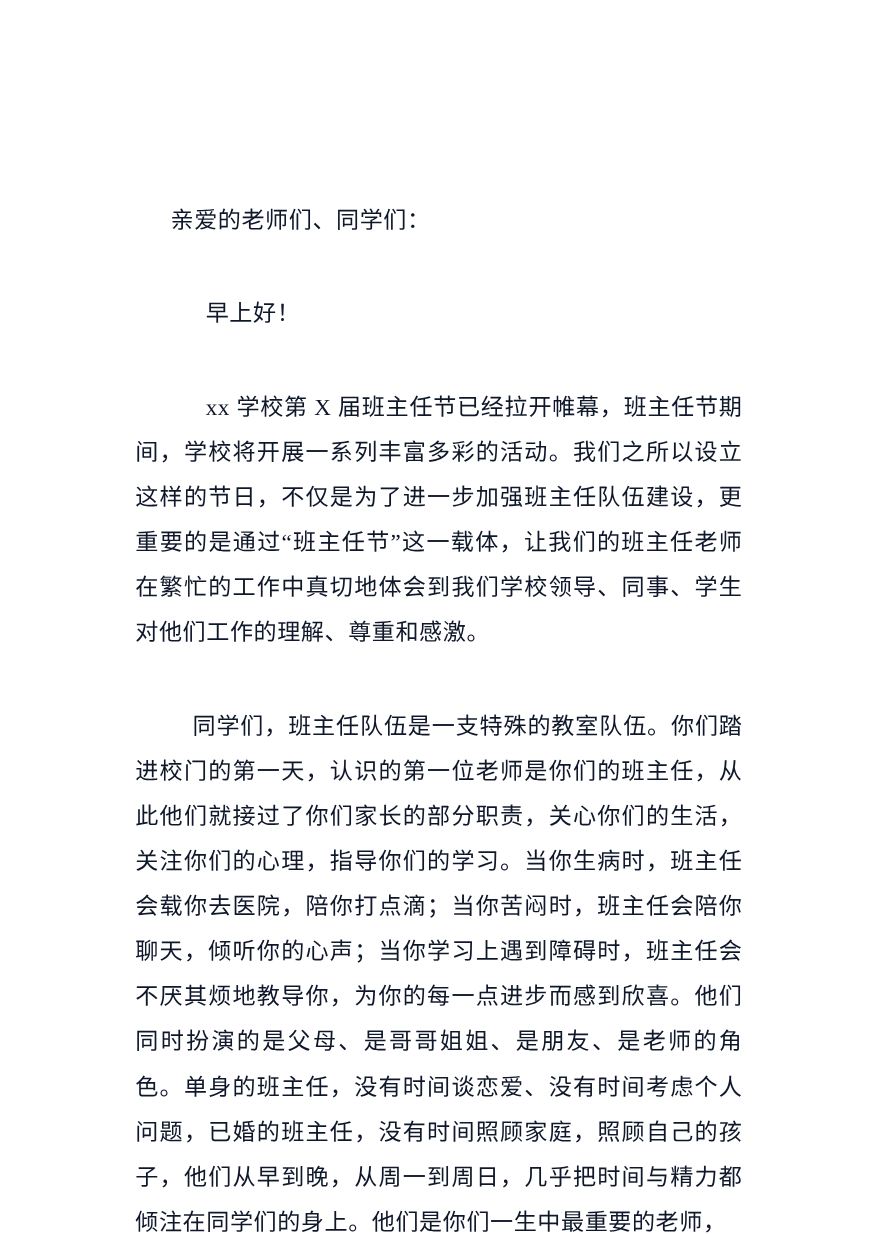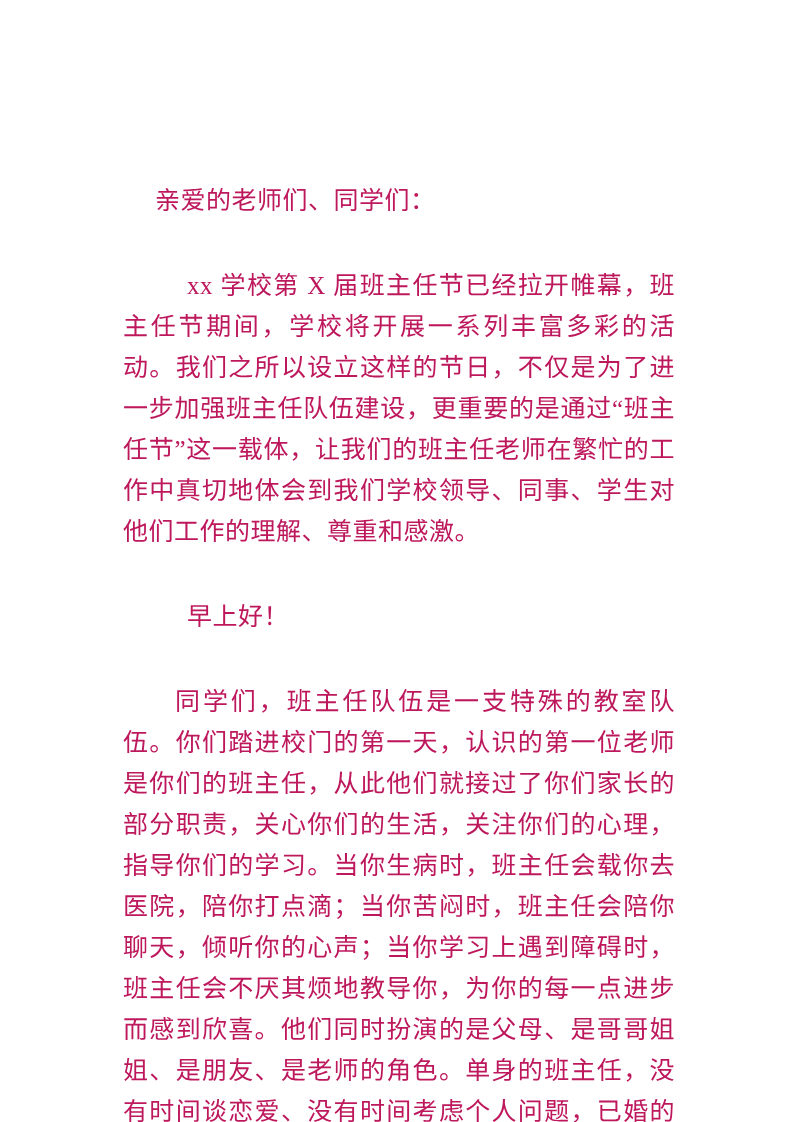--- a/index.html
+++ b/index.html
@@ -13,37 +13,37 @@
     height: 1122px;
     overflow: hidden;
   }
   .page {
     box-sizing: border-box;
     width: 793px;
     height: 1122px;
     background: #ffffff;
     padding: 180px 118px 0 123px;
     font-family: "Liberation Serif", "DejaVu Serif", serif;
-    font-size: 25px;
+    font-size: 21px;
     line-height: 41px;
-    color: #be185d;
+    color: #0f172a;
     text-align: justify;
     letter-spacing: 0.5px;
   }
   .page p {
     margin: 0 0 44px 0;
   }
   .indent-small  { text-indent: 32px; }
   .indent-large  { text-indent: 64px; }
   .indent-medium { text-indent: 52px; }
 </style>
 </head>
 <body>
 
 <div class="page">
   <p class="indent-small">亲爱的老师们、同学们：</p>
 
+  <p class="indent-large">早上好！</p>
+
   <p class="indent-large">xx 学校第 X 届班主任节已经拉开帷幕，班主任节期间，学校将开展一系列丰富多彩的活动。我们之所以设立这样的节日，不仅是为了进一步加强班主任队伍建设，更重要的是通过“班主任节”这一载体，让我们的班主任老师在繁忙的工作中真切地体会到我们学校领导、同事、学生对他们工作的理解、尊重和感激。</p>
-
-  <p class="indent-large">早上好！</p>
 
   <p class="indent-medium">同学们，班主任队伍是一支特殊的教室队伍。你们踏进校门的第一天，认识的第一位老师是你们的班主任，从此他们就接过了你们家长的部分职责，关心你们的生活，关注你们的心理，指导你们的学习。当你生病时，班主任会载你去医院，陪你打点滴；当你苦闷时，班主任会陪你聊天，倾听你的心声；当你学习上遇到障碍时，班主任会不厌其烦地教导你，为你的每一点进步而感到欣喜。他们同时扮演的是父母、是哥哥姐姐、是朋友、是老师的角色。单身的班主任，没有时间谈恋爱、没有时间考虑个人问题，已婚的班主任，没有时间照顾家庭，照顾自己的孩子，他们从早到晚，从周一到周日，几乎把时间与精力都倾注在同学们的身上。他们是你们一生中最重要的老师，</p>
 </div>
 
 </body></html>

